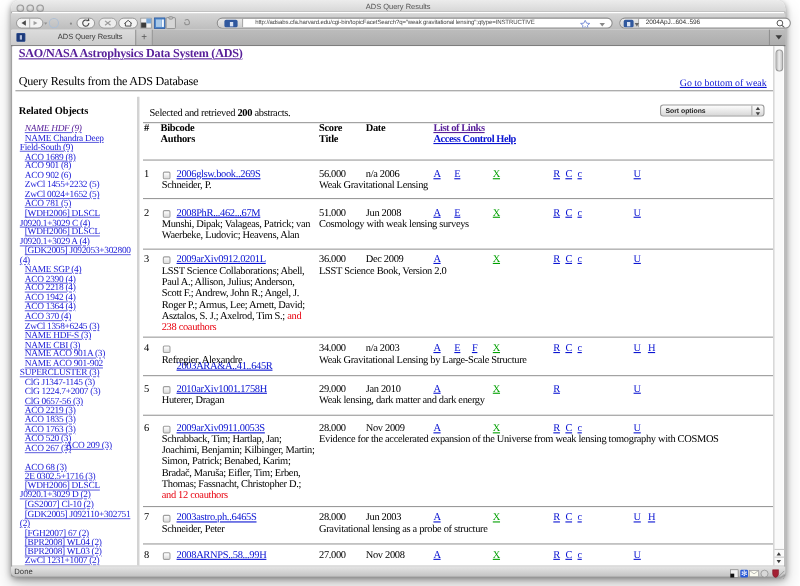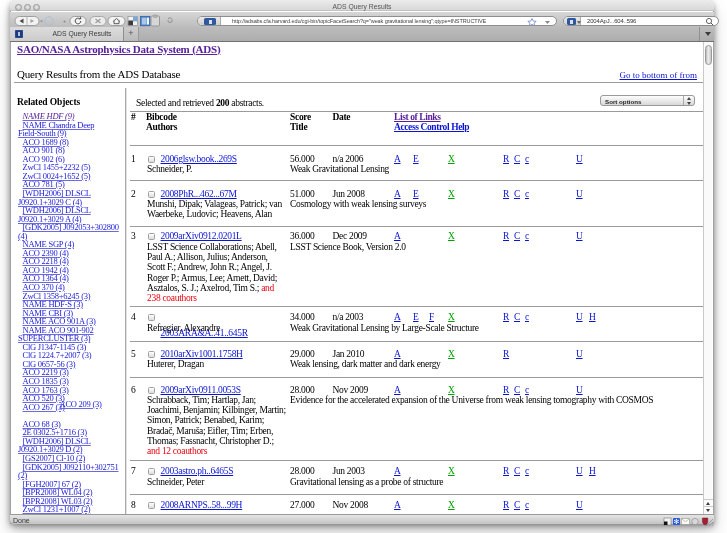--- a/index.html
+++ b/index.html
@@ -106,21 +106,21 @@
     </div>
     <div class="plustab">
         <div style="position:absolute;left:0;width:100%;text-align:center;font:9px 'Liberation Sans',sans-serif;color:#555;line-height:13px">+</div>
       </div>
     <div style="position:absolute;right:14px;top:0;height:14px;border-left:1px solid #909090"></div>
     <div style="position:absolute;right:3px;top:5px;width:0;height:0;border-left:3.5px solid transparent;border-right:3.5px solid transparent;border-top:4.5px solid #3c3c3c"></div>
   </div>
   <div class="content">
     <div class="abs" style="left:5px;top:1.5px;font-size:11px;font-weight:bold;letter-spacing:-0.2px"><a class="lk u pv">SAO/NASA Astrophysics Data System (ADS)</a></div>
     <div class="abs" style="left:5px;top:26.5px;font-size:11px;font-weight:normal;letter-spacing:-0.2px">Query Results from the ADS Database</div>
-    <div class="abs" style="right:6px;top:27.5px;font-size:9px;letter-spacing:0"><a class="lk u">Go to bottom of from</a></div>
+    <div class="abs" style="right:6px;top:27.5px;font-size:9px;letter-spacing:0"><a class="lk u">Go to bottom of weak</a></div>
     <div style="position:absolute;left:2px;top:40px;width:689px;height:1px;background:#9a9a9a"></div>
     <div style="position:absolute;left:113px;top:46px;width:1px;height:426px;background:#a8a8a8"></div>
     <div style="position:absolute;left:114px;top:46px;width:1px;height:426px;background:#e2e2e2"></div>
     <div class="abs b" style="left:5px;top:55px;font-size:9.5px;letter-spacing:-0.1px">Related Objects</div>
     <div class="sbl u pv" style="left:10.5px;top:70px;font-style:italic;">NAME HDF (9)</div>
 <div class="sbl u" style="left:10.5px;top:79px;">NAME Chandra Deep</div>
 <div class="sbl u" style="left:6px;top:87px;">Field-South (9)</div>
 <div class="sbl u" style="left:10.5px;top:96px;">ACO 1689 (8)</div>
 <div class="sbl nu" style="left:10.5px;top:104px;">ACO 901 (8)</div>
 <div class="sbl nu" style="left:10.5px;top:113px;">ACO 902 (6)</div>

